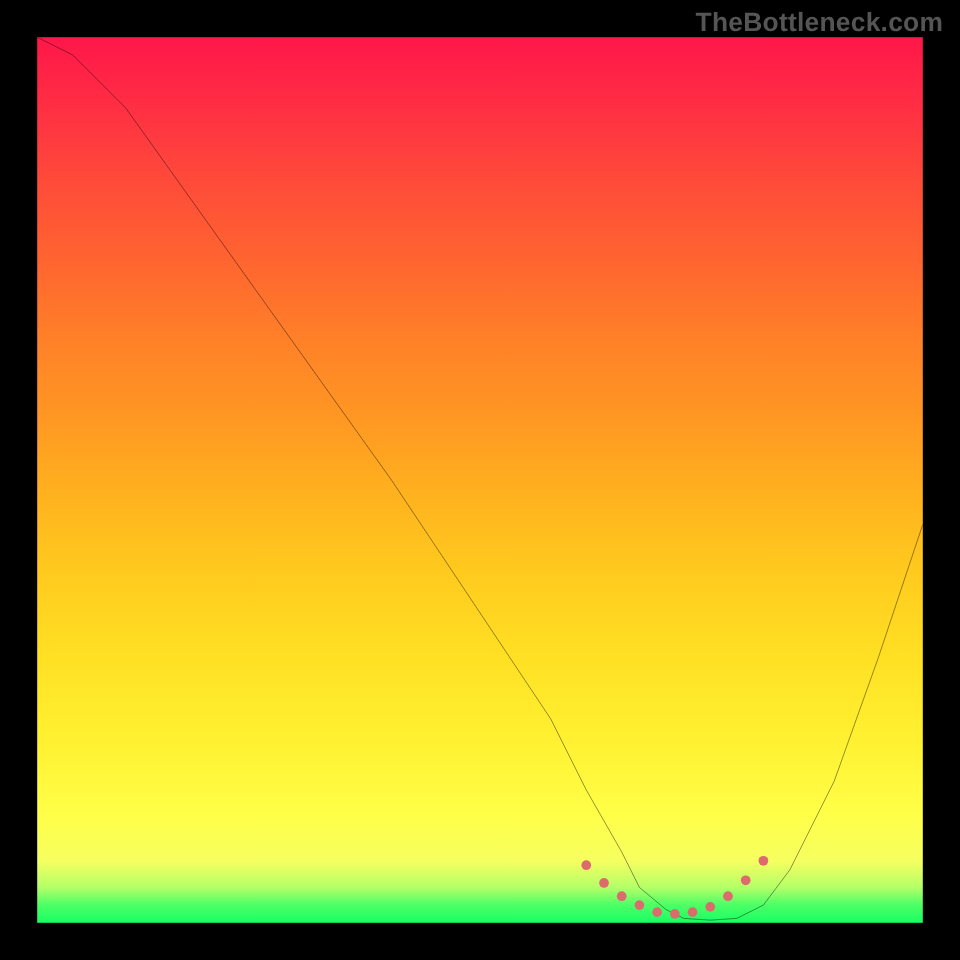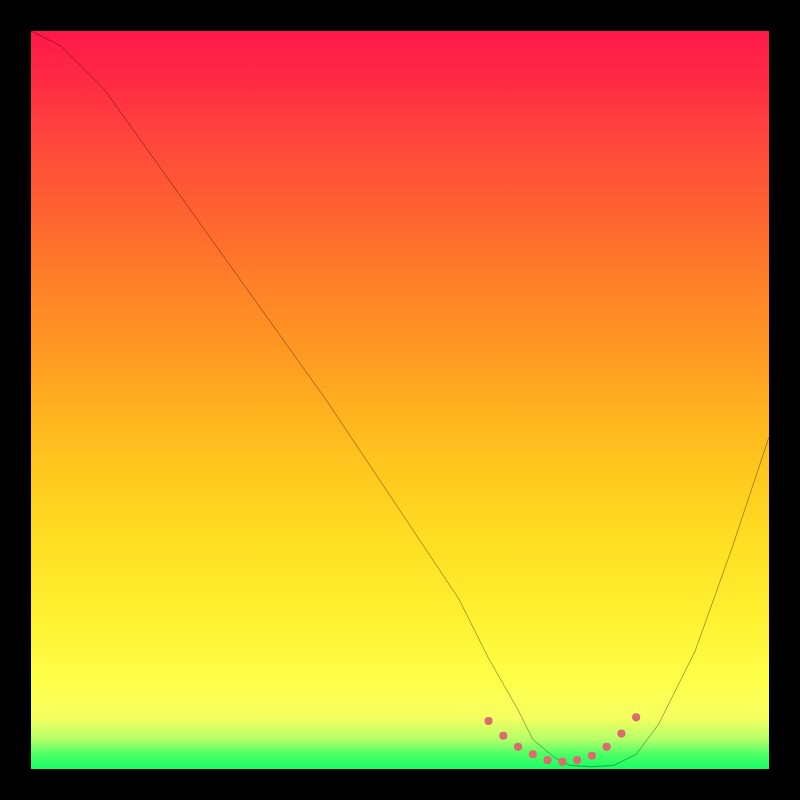--- a/index.html
+++ b/index.html
@@ -59,20 +59,21 @@
     top: 31px;
     width: 738px;
     height: 738px;
     z-index: 2;
   }
 </style>
 </head>
 <body>
 
 <div class="frame">
+  <div class="watermark">TheBottleneck.com</div>
   <div class="plot-bg"></div>
   <svg class="curve" viewBox="0 0 100 100" preserveAspectRatio="none">
     <path d="M0.00 0.00 L4.00 2.00 L7.00 5.00 L10.00 8.00 L15.00 15.00 L20.00 22.00 L30.00 36.00 L40.00 50.00 L50.00 65.00 L58.00 77.00 L62.00 85.00 L66.00 92.00 L68.00 96.00 L71.00 98.50 L73.00 99.50 L76.00 99.70 L79.00 99.50 L82.00 98.00 L85.00 94.00 L90.00 84.00 L95.00 70.00 L100.00 55.00" stroke="#000" stroke-width="0.35" fill="none" vector-effect="non-scaling-stroke"></path>
     <g id="dots">
         <circle cx="62" cy="93.5" r="0.55" fill="#dd6b6e"></circle>
         <circle cx="64" cy="95.5" r="0.55" fill="#dd6b6e"></circle>
         <circle cx="66" cy="97" r="0.55" fill="#dd6b6e"></circle>
         <circle cx="68" cy="98" r="0.55" fill="#dd6b6e"></circle>
         <circle cx="70" cy="98.8" r="0.55" fill="#dd6b6e"></circle>
         <circle cx="72" cy="99" r="0.55" fill="#dd6b6e"></circle>

